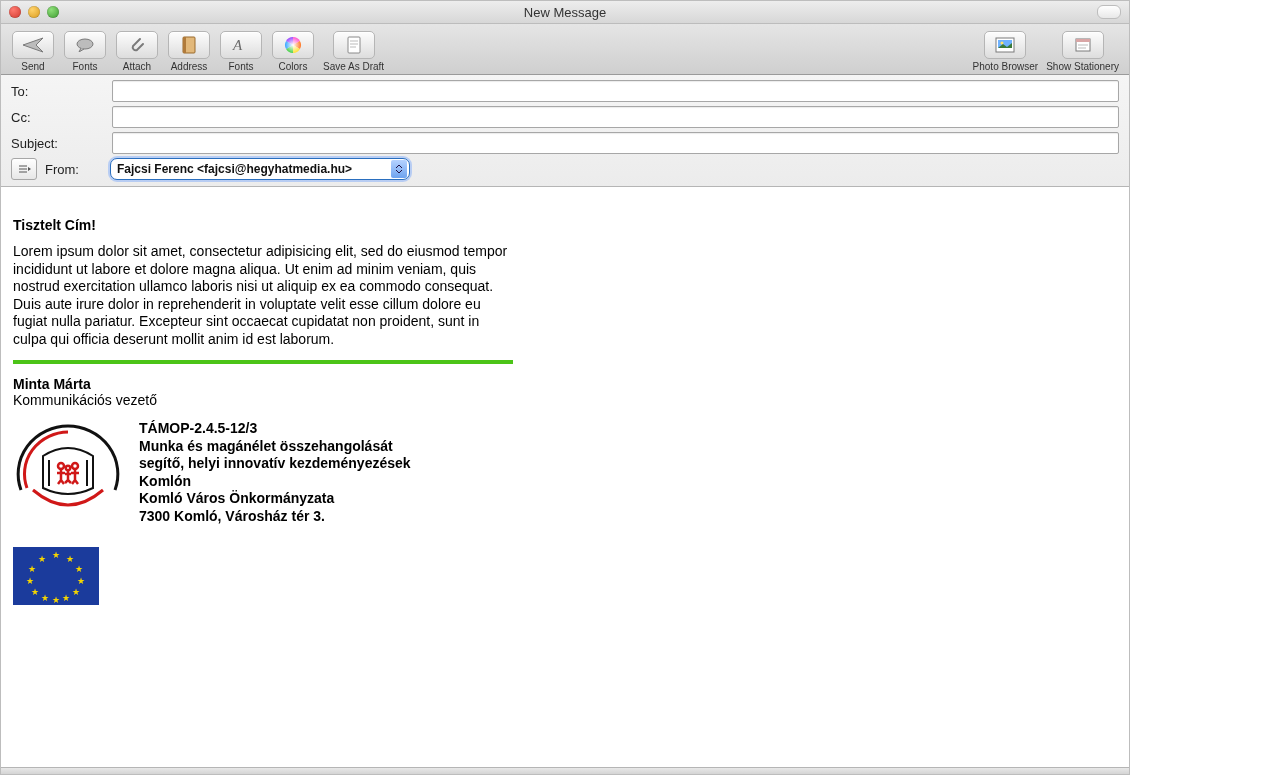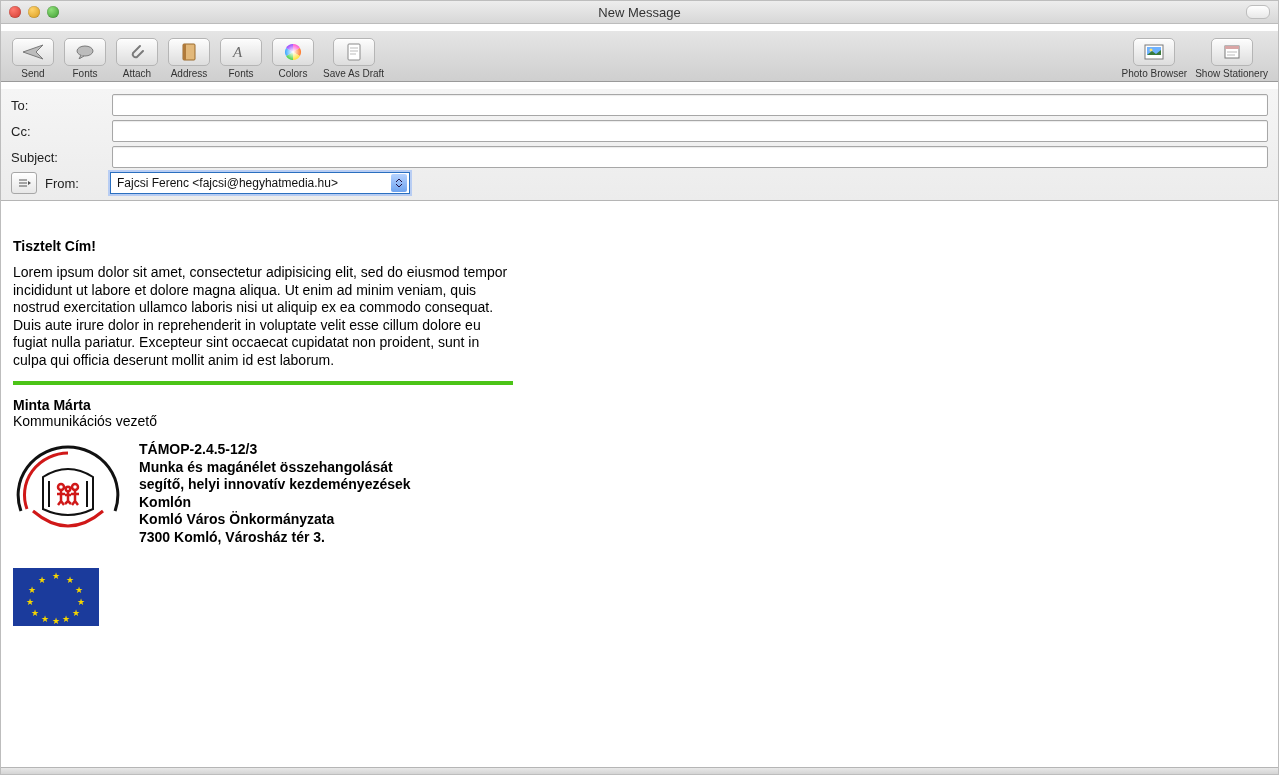--- a/index.html
+++ b/index.html
@@ -1,36 +1,36 @@
 <!DOCTYPE html>
 <html><head>
 <meta charset="utf-8">
 <style>
   html,body{margin:0;padding:0;font-family:"Lucida Grande","Helvetica Neue",Arial,sans-serif;font-size:13px;color:#000;background:#fff;}
-  .window{width:1279px;height:775px;display:flex;flex-direction:column;border:1px solid #bdbdbd;box-sizing:border-box;overflow:hidden;gap:7px;}
+  .window{width:1130px;height:775px;display:flex;flex-direction:column;border:1px solid #bdbdbd;box-sizing:border-box;overflow:hidden;}
   .titlebar{height:22px;background:linear-gradient(#ededed,#d7d7d7);border-bottom:1px solid #bcbcbc;position:relative;display:flex;align-items:center;}
   .traffic{display:flex;gap:7px;padding-left:8px;}
   .tl-btn{width:12px;height:12px;border-radius:50%;box-shadow:inset 0 0 1px rgba(0,0,0,.5);}
   .tl-close{background:radial-gradient(circle at 35% 30%,#ff7a70,#d0392e);}
   .tl-min{background:radial-gradient(circle at 35% 30%,#ffd36b,#d99a1c);}
   .tl-zoom{background:radial-gradient(circle at 35% 30%,#8fe07a,#3c9a2f);}
   .window-title{position:absolute;left:0;right:0;text-align:center;font-size:13px;color:#333;}
   .pill{position:absolute;right:8px;top:4px;width:22px;height:12px;border-radius:6px;border:1px solid #bdbdbd;background:linear-gradient(#fff,#e8e8e8);}
   .toolbar{height:46px;background:linear-gradient(#e5e5e5,#cfcfcf);border-bottom:1px solid #9a9a9a;display:flex;align-items:flex-end;padding:2px 10px 2px 10px;gap:8px;}
   .toolbar .spacer{flex:1;}
   .tb-item{display:flex;flex-direction:column;align-items:center;gap:2px;min-width:44px;}
   .tb-label{font-size:10px;color:#333;}
   .tb-btn{width:40px;height:26px;border-radius:5px;background:linear-gradient(#fdfdfd,#ddd);border:1px solid #b5b5b5;display:flex;align-items:center;justify-content:center;box-shadow:0 1px 0 #fff inset;}
   .tb-btn svg{display:block;}
   .headers{background:linear-gradient(#f5f5f5,#ececec);border-bottom:1px solid #b5b5b5;padding:5px 10px 6px 10px;}
   .hrow{display:flex;align-items:center;margin-bottom:4px;}
   .hlabel{width:95px;text-align:left;padding-right:6px;font-size:13px;color:#222;}
   .hinput{flex:1;height:20px;border:1px solid #a7a7a7;background:#fff;border-radius:2px;padding:0 4px;box-shadow:inset 0 1px 1px rgba(0,0,0,.08);font-size:12px;}
   .hrow.from .pill-btn{width:24px;height:20px;border:1px solid #a7a7a7;border-radius:3px;background:linear-gradient(#fff,#e7e7e7);display:flex;align-items:center;justify-content:center;margin-right:8px;}
-  .from-select{flex:0 0 290px;height:20px;border:1px solid #2a6fbf;background:#fff;border-radius:0;display:flex;align-items:center;justify-content:space-between;padding:0 2px 0 6px;font-size:12px;color:#111;box-shadow:0 0 0 2px rgba(86,145,255,.35);}
+  .from-select{flex:0 0 290px;height:20px;border:1px solid #2a6fbf;background:#fff;border-radius:7px;display:flex;align-items:center;justify-content:space-between;padding:0 2px 0 6px;font-size:12px;color:#111;box-shadow:0 0 0 2px rgba(86,145,255,.35);font-weight:bold;}
   .from-arrows{width:16px;height:18px;background:linear-gradient(#b5d2ff,#6ea3ef);border-radius:2px;display:flex;flex-direction:column;align-items:center;justify-content:center;gap:0;}
   .content{flex:1;overflow:auto;padding:30px 12px;}
   .body-col{max-width:500px;}
   .salutation{font-weight:bold;font-family:Verdana,Arial,sans-serif;font-size:14px;margin-bottom:10px;}
   .para{font-family:Verdana,Arial,sans-serif;font-size:14px;line-height:1.25;margin-bottom:12px;}
   .green-rule{height:4px;background:#4cc417;margin:8px 0 12px 0;}
   .sig-name{font-weight:bold;font-family:Verdana,Arial,sans-serif;font-size:14px;}
   .sig-role{font-family:Verdana,Arial,sans-serif;font-size:14px;margin-bottom:12px;}
   .proj-row{display:flex;align-items:flex-start;gap:16px;margin-bottom:22px;}
   .proj-text{font-family:Verdana,Arial,sans-serif;font-size:14px;font-weight:bold;line-height:1.25;}

